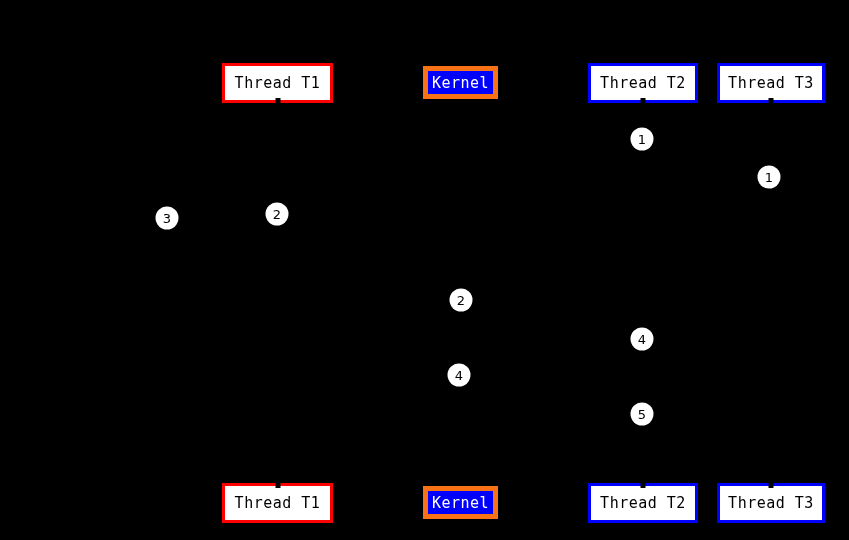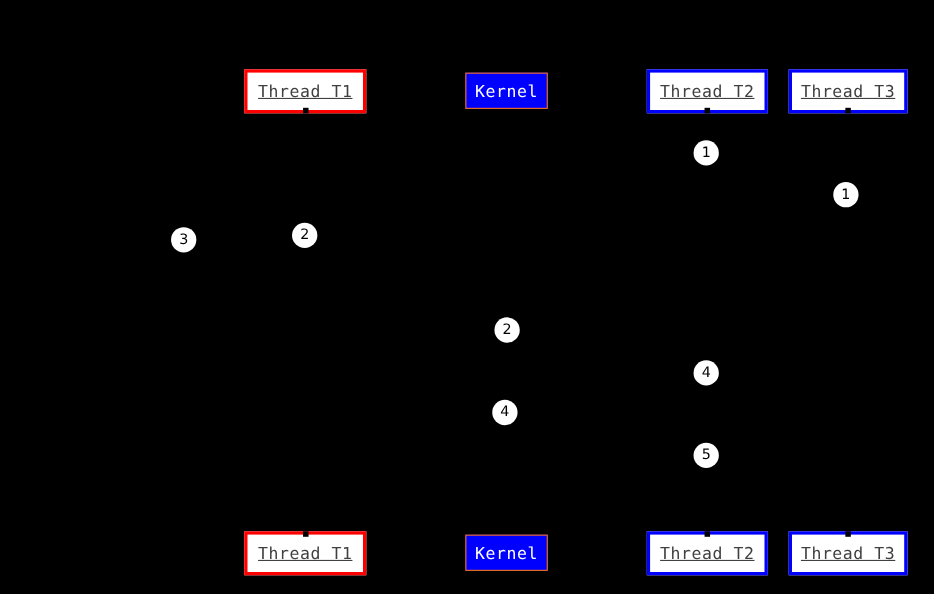--- a/index.html
+++ b/index.html
@@ -19,31 +19,30 @@
     position: absolute;
     box-sizing: border-box;
     display: flex;
     align-items: center;
     justify-content: center;
     white-space: nowrap;
   }
   .thread-box {
     background: #ffffff;
     border: 3px solid #0000ff;
-    color: #404040;
+    color: #000000;
     font-size: 15px;
     letter-spacing: 0.5px;
-    text-decoration: underline;
   }
   .thread-box.red-border {
     border-color: #ff0000;
   }
   .kernel-box {
     background: #0000ff;
-    border: 1px solid #f97316;
+    border: 5px solid #f97316;
     color: #ffffff;
     font-size: 15px;
     letter-spacing: 0.5px;
   }
   
   .tick {
     position: absolute;
     left: 50%;
     transform: translateX(-50%);
     width: 5px;

